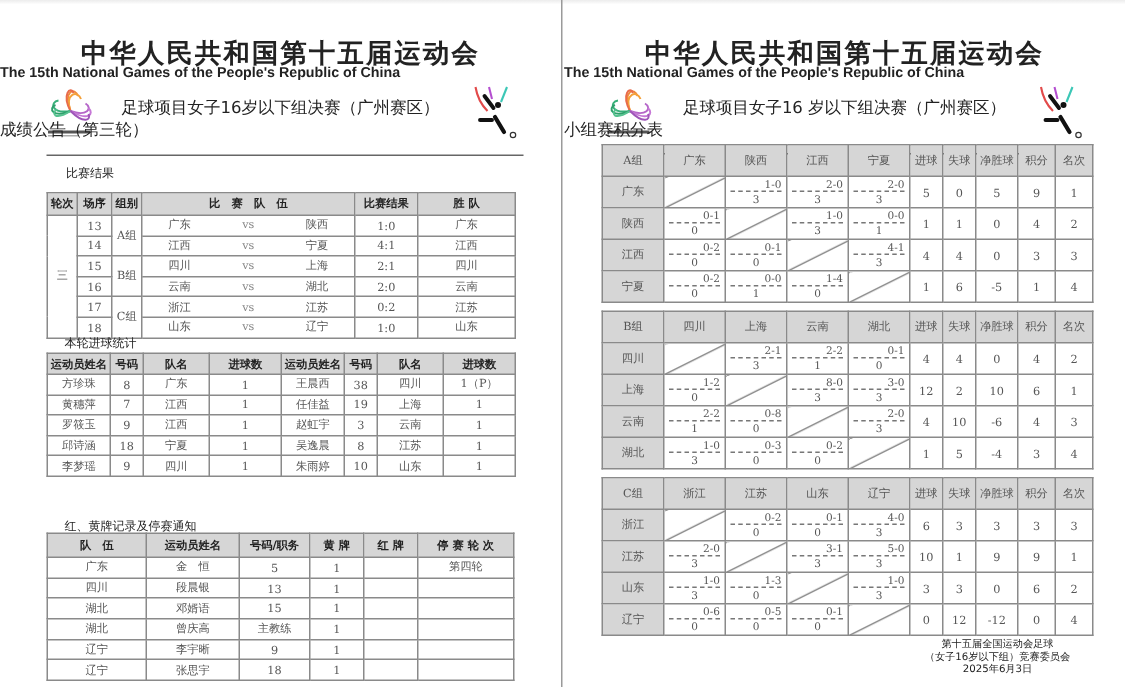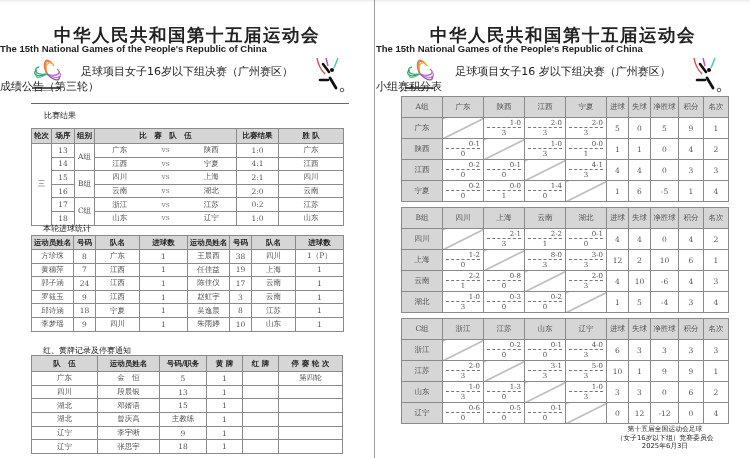--- a/index.html
+++ b/index.html
@@ -238,30 +238,20 @@
           <td>黄穗萍</td>
           <td>7</td>
           <td>江西</td>
           <td>1</td>
           <td>任佳益</td>
           <td>19</td>
           <td>上海</td>
           <td>1</td>
         </tr>
     <tr>
-          <td>郭子涵</td>
-          <td>24</td>
-          <td>江西</td>
-          <td>1</td>
-          <td>陈佳仪</td>
-          <td>17</td>
-          <td>云南</td>
-          <td>1</td>
-        </tr>
-    <tr>
           <td>罗筱玉</td>
           <td>9</td>
           <td>江西</td>
           <td>1</td>
           <td>赵虹宇</td>
           <td>3</td>
           <td>云南</td>
           <td>1</td>
         </tr>
     <tr>

